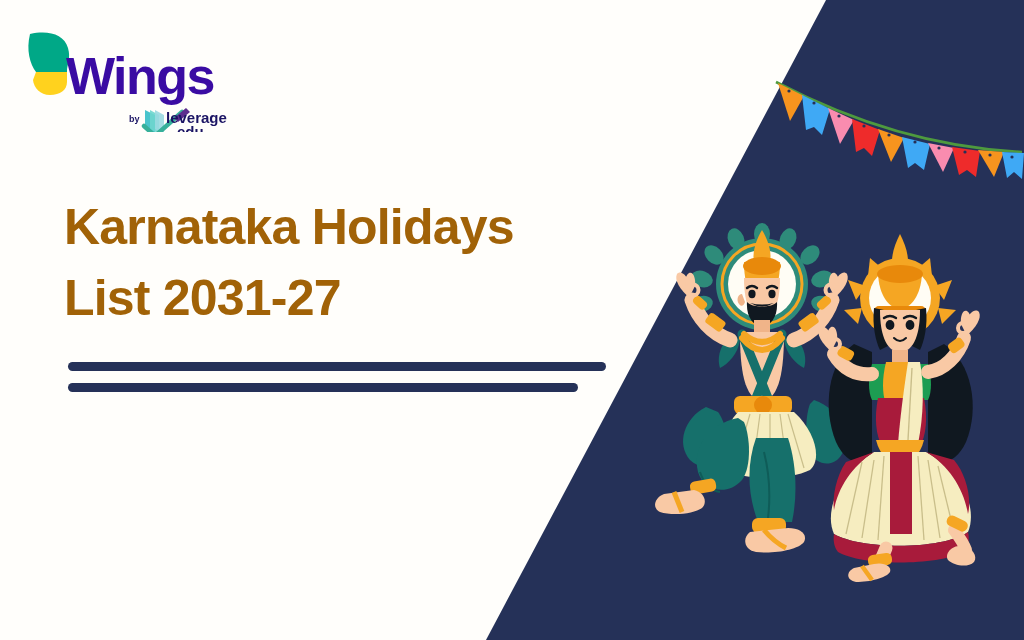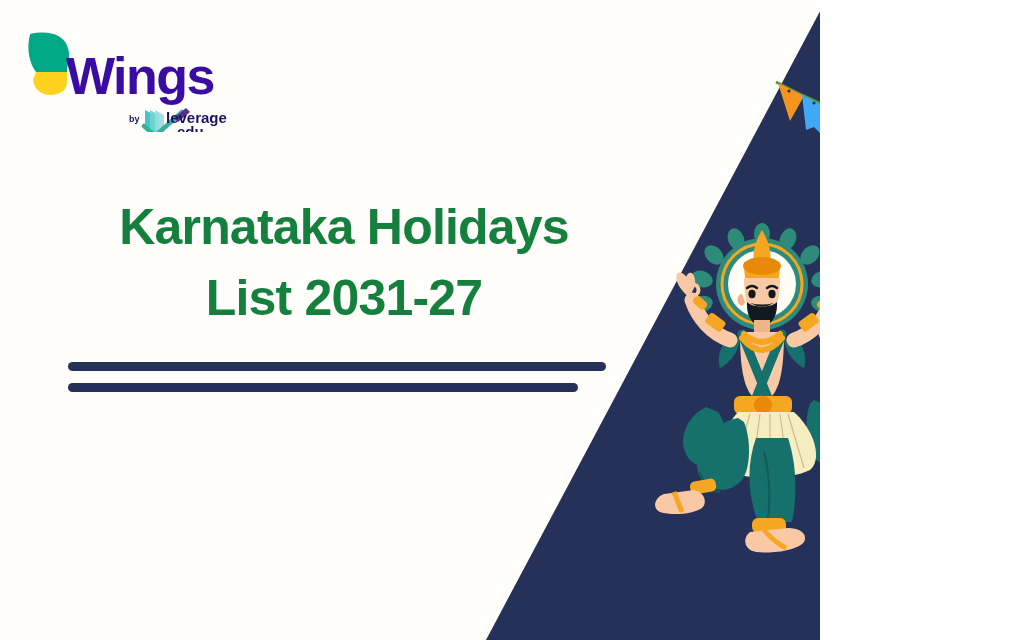--- a/index.html
+++ b/index.html
@@ -6,25 +6,24 @@
   html, body {
     margin: 0;
     padding: 0;
     background: #ffffff;
   }
   body {
     font-family: "Liberation Sans", sans-serif;
   }
   .banner {
     position: relative;
-    width: 820px;
+    width: 1024px;
     height: 640px;
     overflow: hidden;
     background: #FFFEFB;
-    text-align: center;
   }
 
   
   .navy-panel {
     position: absolute;
     inset: 0;
     background: #253158;
     clip-path: polygon(826px 0px, 1024px 0px, 1024px 640px, 486px 640px);
     z-index: 1;
   }
@@ -46,21 +45,21 @@
     left: 64px;
     top: 192px;
     z-index: 5;
     width: 560px;
   }
   .headline-line {
     font-family: "Liberation Sans", sans-serif;
     font-size: 50px;
     font-weight: bold;
     letter-spacing: -0.8px;
-    color: #15803d;
+    color: #a16207;
     line-height: 1.42;
     white-space: nowrap;
   }
 
   
   .rules {
     position: absolute;
     left: 68px;
     top: 362px;
     z-index: 4;

